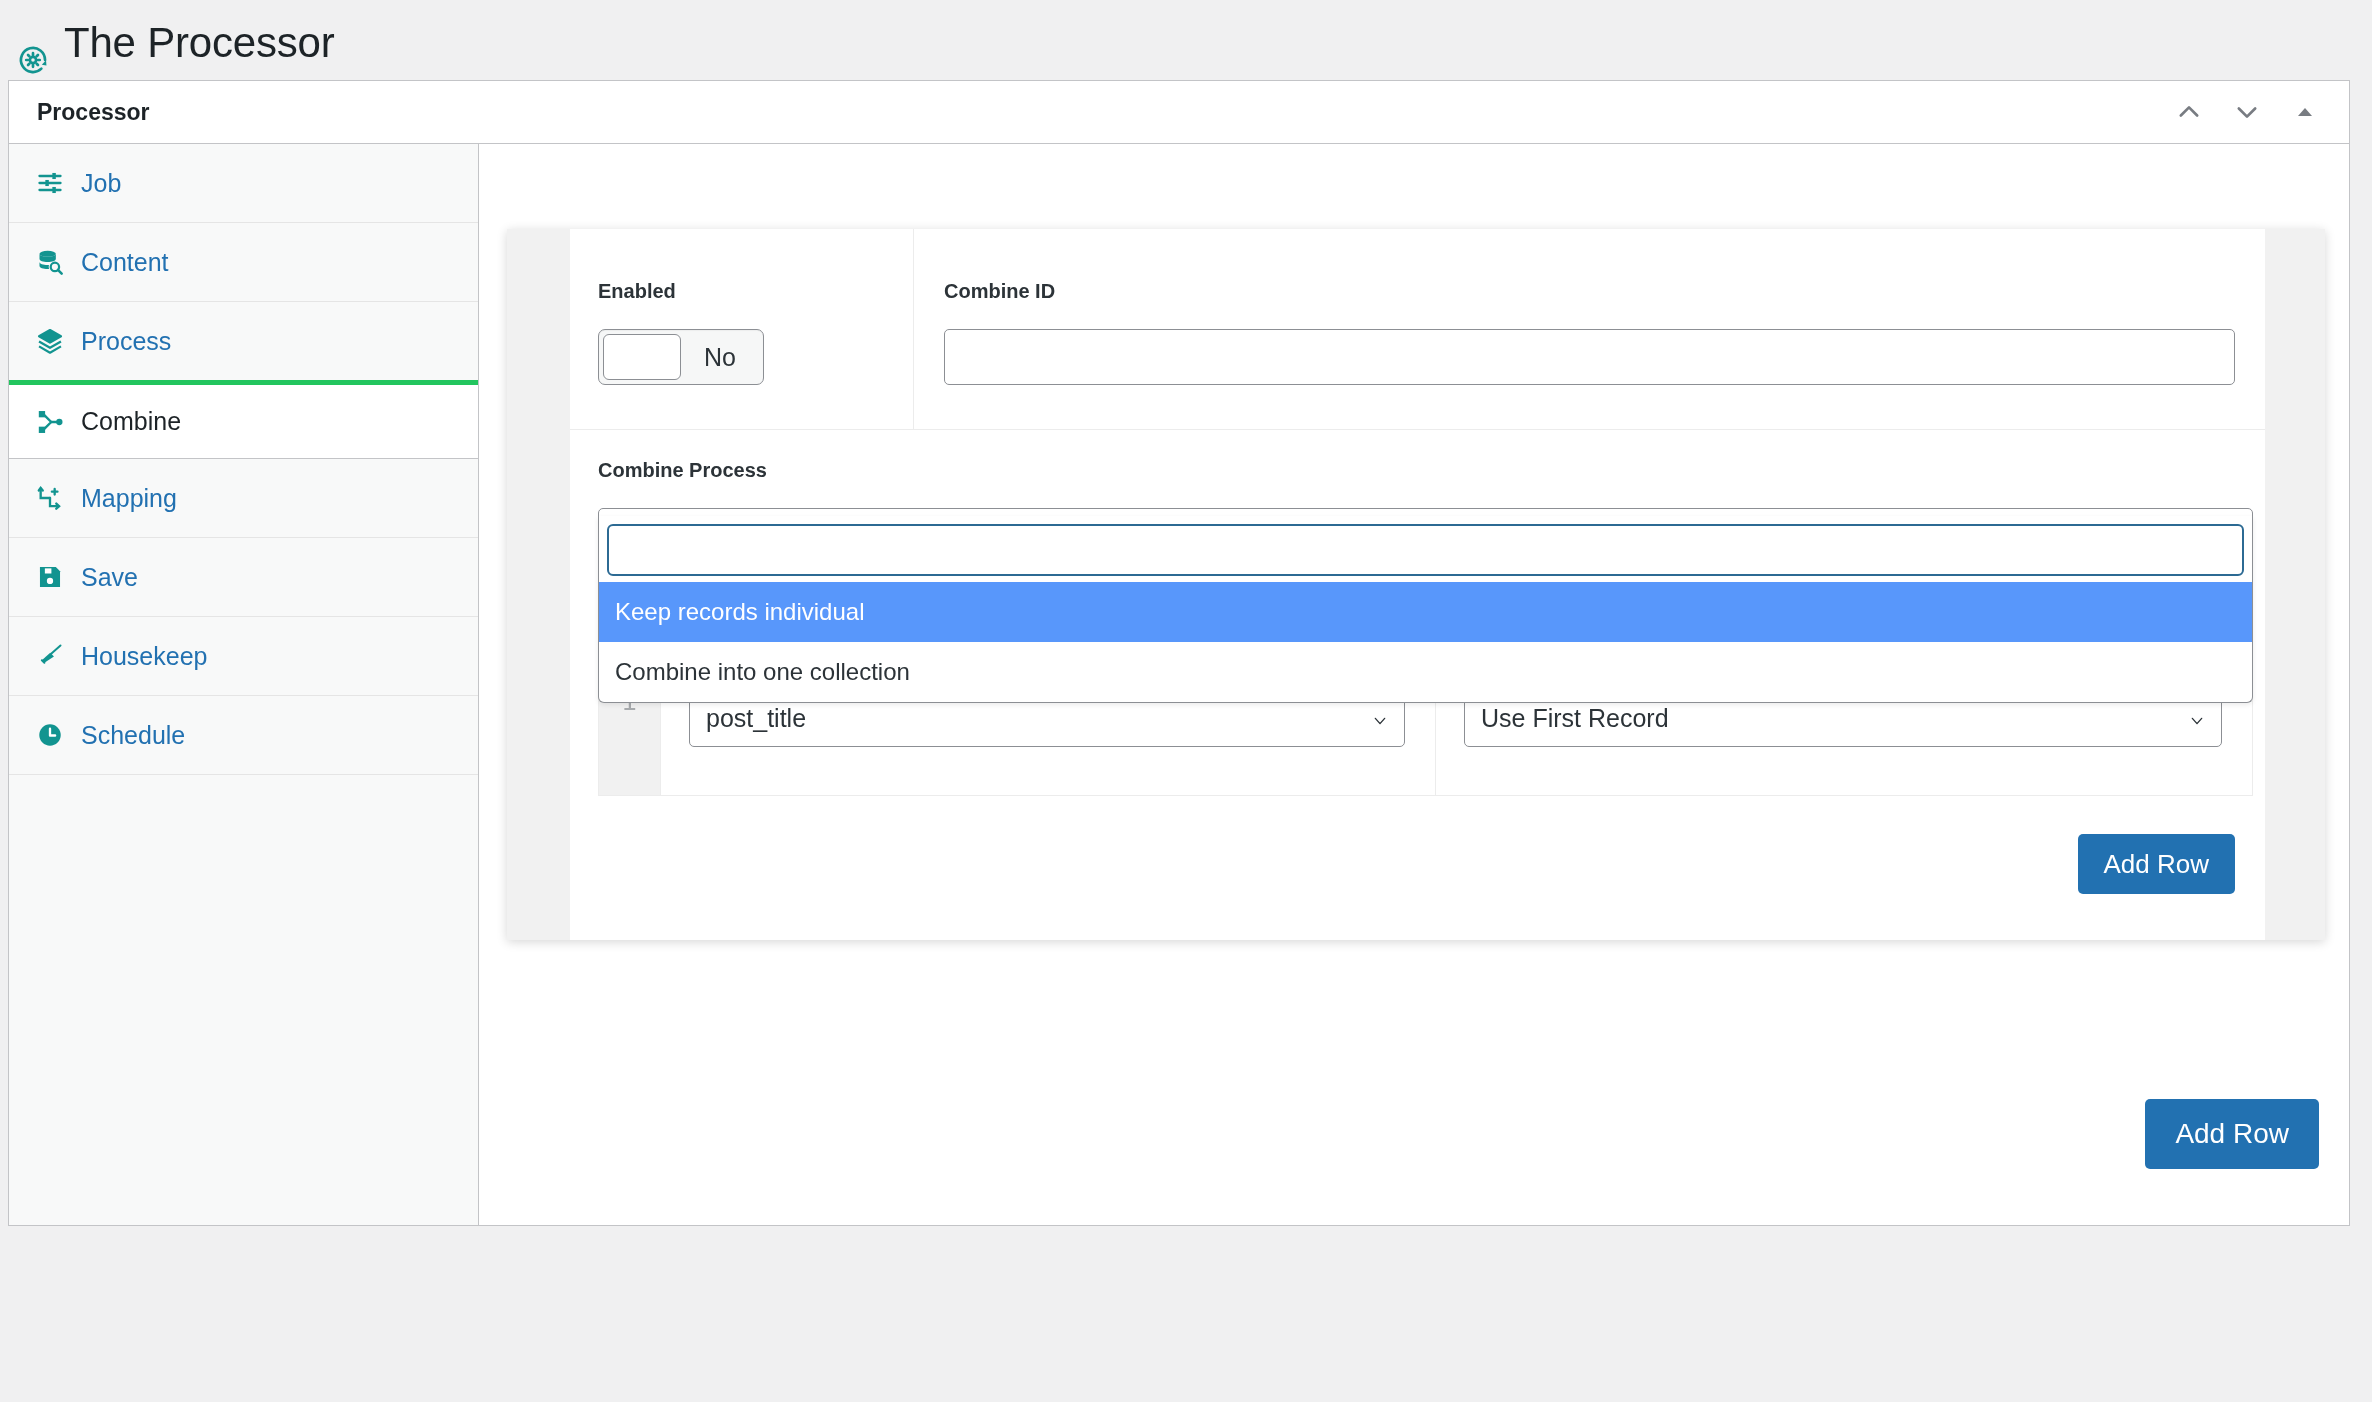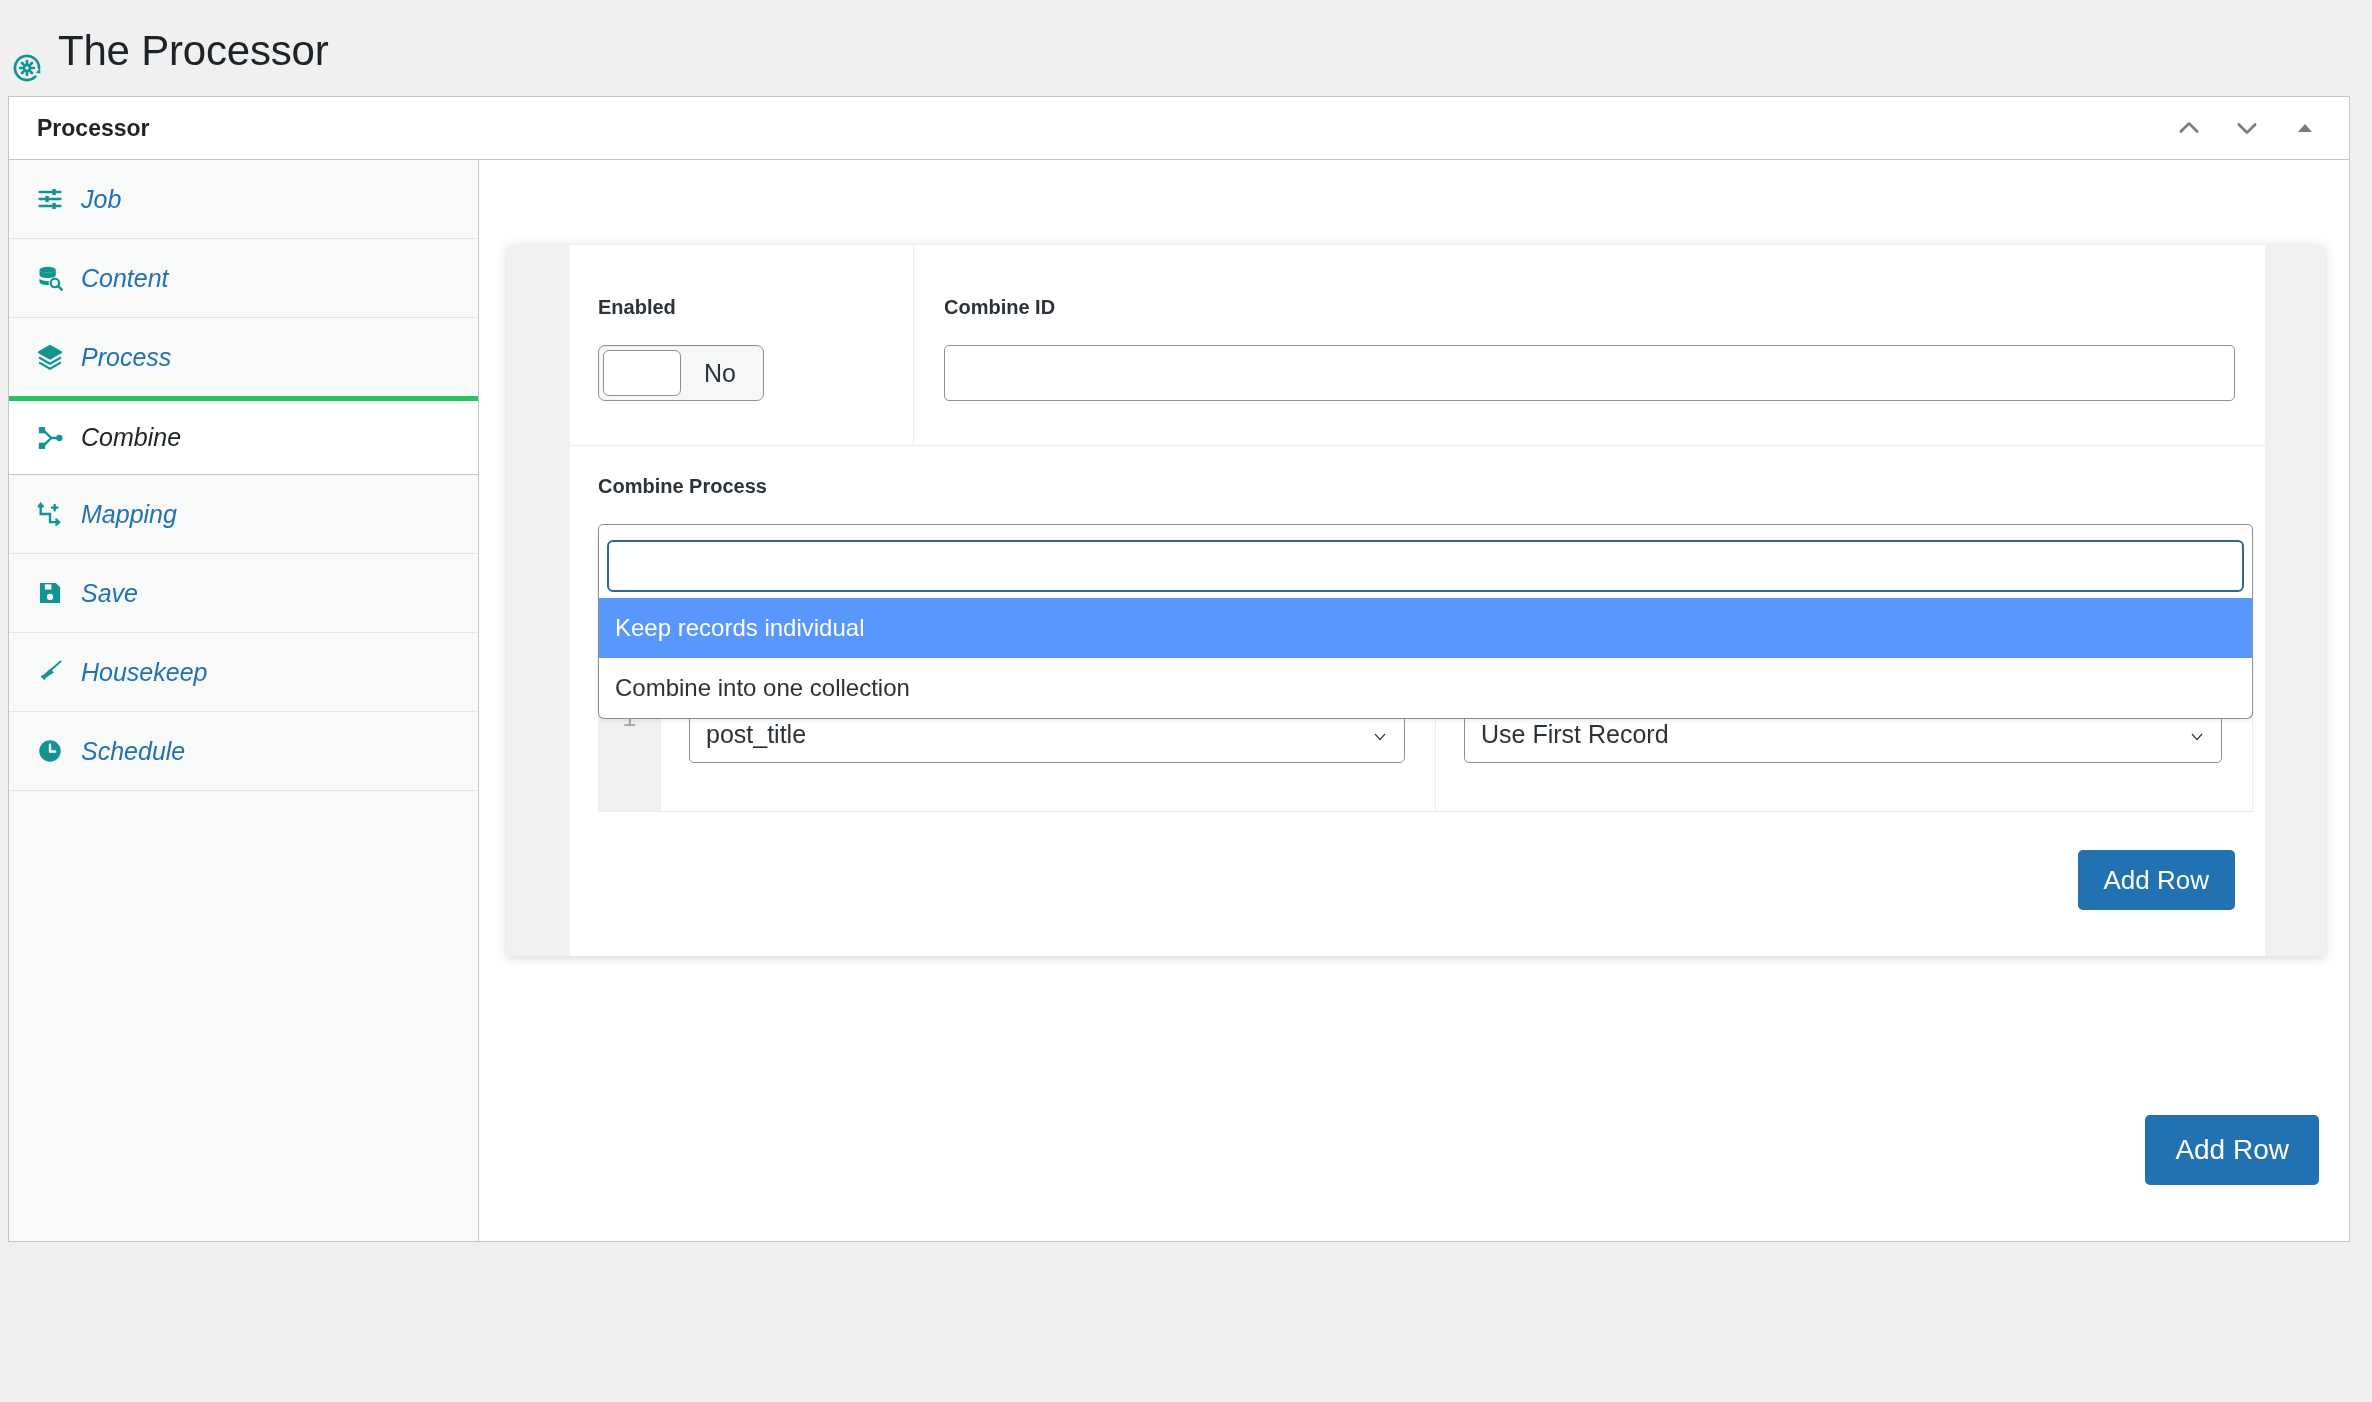--- a/index.html
+++ b/index.html
@@ -9,22 +9,22 @@
     background: #f0f0f1;
     font-family: "Liberation Sans", sans-serif;
     overflow: hidden;
   }
 
   
   .page-header {
     display: flex;
     align-items: center;
     gap: 14px;
-    padding: 22px 0 0 10px;
-    height: 96px;
+    padding: 22px 0 0 16px;
+    height: 80px;
   }
   .page-header .app-icon {
     width: 34px; height: 34px;
     display: block;
     margin-top: 18px;
   }
   .page-title {
     font-size: 42px;
     font-weight: 400;
     color: #1d2327;
@@ -78,21 +78,20 @@
     display: flex;
     align-items: center;
     gap: 16px;
     height: 79px;
     padding: 0 0 0 26px;
     border-bottom: 1px solid #e5e5e5;
     background: #f8f9f9;
     cursor: pointer;
     font-size: 25px;
     color: #2271b1;
-    font-style: italic;
   }
   .nav-item.active {
     background: #fff;
     color: #1d2327;
     border-bottom: 1px solid #c3c4c7;
     border-top: 5px solid #22c55e;
     margin-top: -1px;
   }
   .nav-icon {
     width: 30px; height: 30px;

